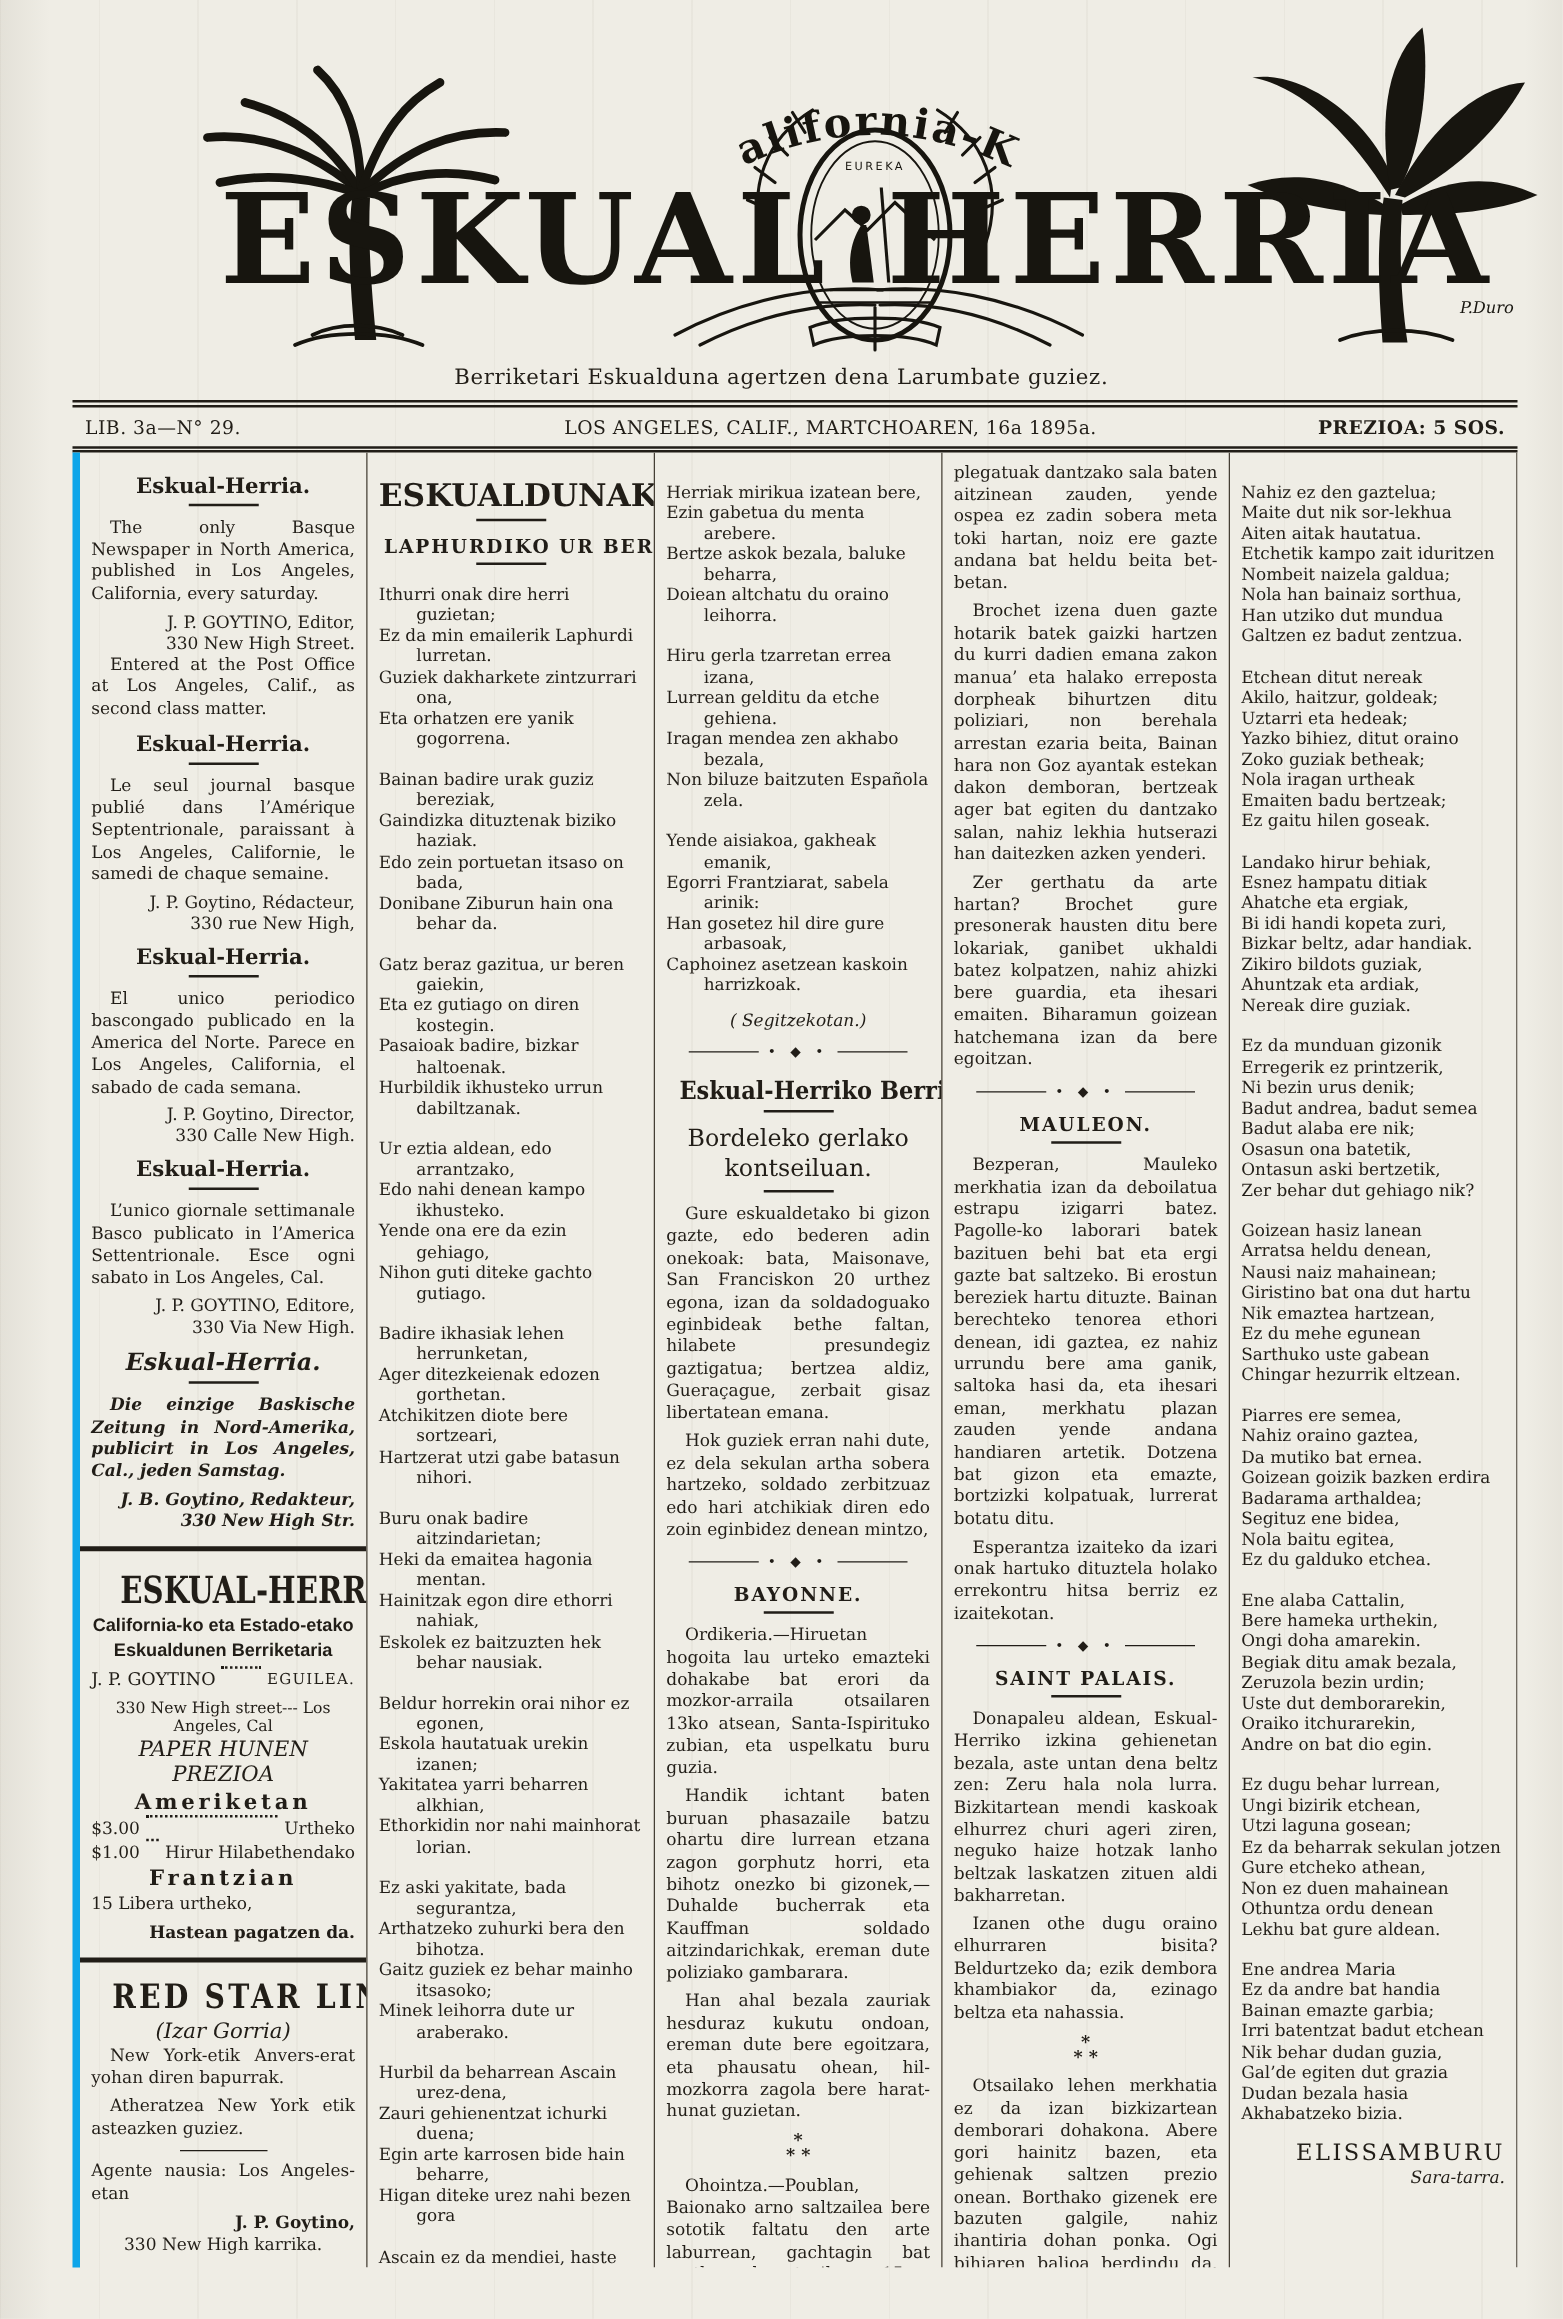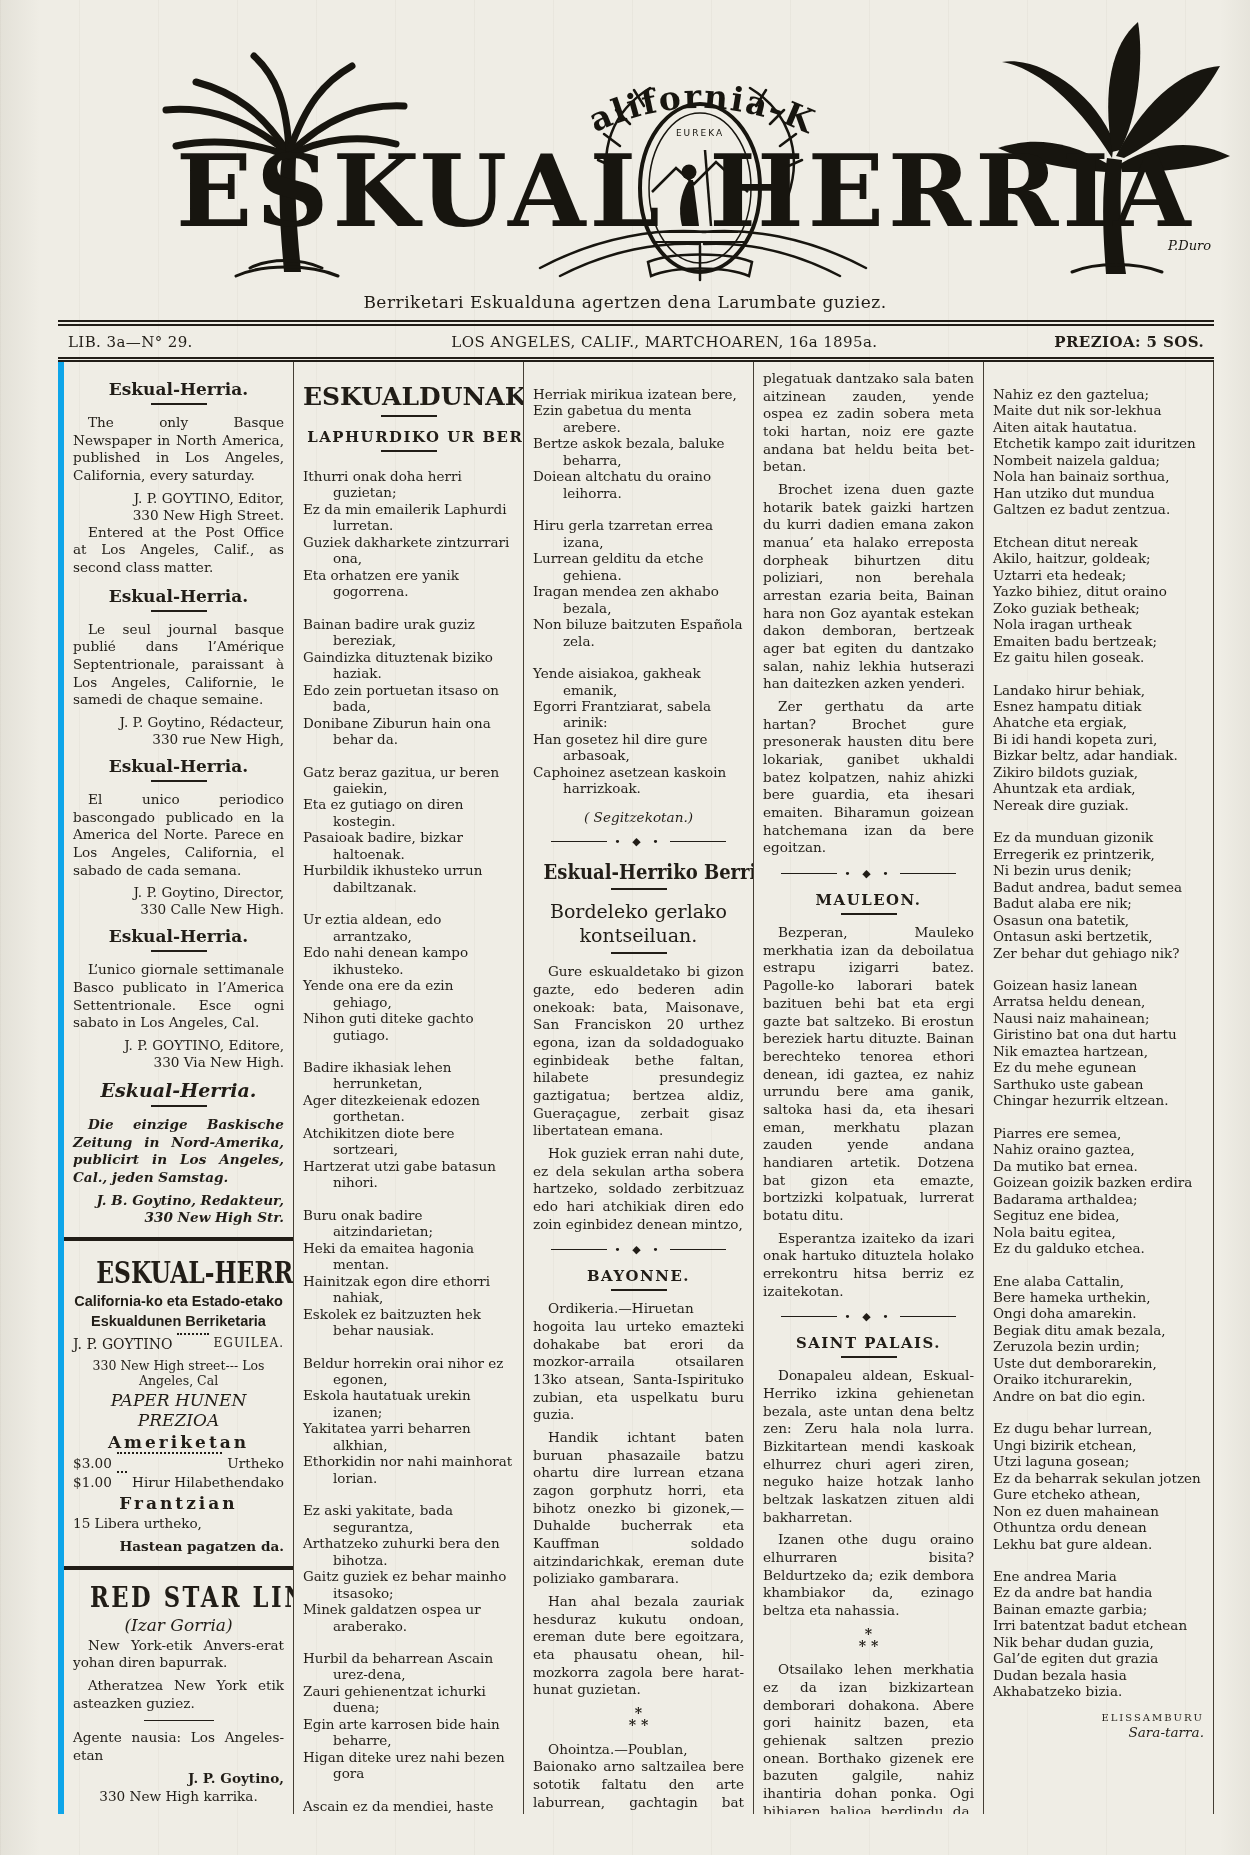--- a/index.html
+++ b/index.html
@@ -46,21 +46,21 @@
   .p.lead{text-indent:0;text-align:center;font-size:19px;margin:6px 0 2px;}
   .center{text-align:center;font-size:13.6px;margin:2px 0;}
   .right{text-align:right;font-size:13.6px;margin:1px 0;}
   .bold{font-weight:bold;}
   .italic{font-style:italic;}
   .big{font-size:17px;}
   .small{font-size:12.5px;}
   .spaced{letter-spacing:3px;}
   .sansbold{font-family:"Liberation Sans",sans-serif;font-weight:bold;font-size:14.5px;line-height:1.25;}
   .fraktur{font-weight:bold;font-style:italic;}
-  .sig{letter-spacing:2px;font-size:10px;margin-top:10px;}
+  .sig{letter-spacing:2px;font-size:18px;margin-top:10px;}
   .verse{margin:16px 0 12px;}
   .vline{font-size:13.5px;line-height:1.22;padding-left:30px;text-indent:-30px;}
   .stars{text-align:center;font-weight:bold;font-size:14px;line-height:.85;margin:9px 0;}
   .diamonds{display:flex;align-items:center;margin:10px 18px;}
   .diamonds::before,.diamonds::after{content:"";flex:1;border-top:1.2px solid #211d17;}
   .diamonds .dglyph{padding:0 7px;font-size:11px;letter-spacing:4px;font-family:"DejaVu Sans",sans-serif;}
   .dotline,.spread{display:flex;align-items:flex-start;font-size:13.6px;margin:3px 0;}
   .spread{font-size:14px;margin:6px 0;}
   .dotline .leader,.spread .leader{flex:1;border-bottom:2px dotted #211d17;margin:0 5px;transform:translateY(-3px);}
   .spread .r{font-size:12px;letter-spacing:1px;}
@@ -206,21 +206,21 @@
         <div class="right bold">J. P. Goytino,</div>
         <div class="center">330 New High karrika.</div>
         <div class="h2">COMPAGNIE GENERALE</div>
       </div>
       <div class="col">
         <div class="h1">ESKUALDUNAK.</div>
         <div class="shortrule"></div>
         <div class="h2">LAPHURDIKO UR BEREZIAK.</div>
         <div class="shortrule"></div>
         <div class="verse">
-          <div class="vline">Ithurri onak doha herri guzietan;</div>
+          <div class="vline">Ithurri onak dire herri guzietan;</div>
           <div class="vline">Ez da min emailerik Laphurdi lurretan.</div>
           <div class="vline">Guziek dakharkete zintzurrari ona,</div>
           <div class="vline">Eta orhatzen ere yanik gogorrena.</div>
         </div>
         <div class="verse">
           <div class="vline">Bainan badire urak guziz bereziak,</div>
           <div class="vline">Gaindizka dituztenak biziko haziak.</div>
           <div class="vline">Edo zein portuetan itsaso on bada,</div>
           <div class="vline">Donibane Ziburun hain ona behar da.</div>
         </div>
@@ -251,21 +251,21 @@
         <div class="verse">
           <div class="vline">Beldur horrekin orai nihor ez egonen,</div>
           <div class="vline">Eskola hautatuak urekin izanen;</div>
           <div class="vline">Yakitatea yarri beharren alkhian,</div>
           <div class="vline">Ethorkidin nor nahi mainhorat lorian.</div>
         </div>
         <div class="verse">
           <div class="vline">Ez aski yakitate, bada segurantza,</div>
           <div class="vline">Arthatzeko zuhurki bera den bihotza.</div>
           <div class="vline">Gaitz guziek ez behar mainho itsasoko;</div>
-          <div class="vline">Minek galdatzen ospea ur araberako.</div>
+          <div class="vline">Minek leihorra dute ur araberako.</div>
         </div>
         <div class="verse">
           <div class="vline">Hurbil da beharrean Ascain urez-dena,</div>
           <div class="vline">Zauri gehienentzat ichurki duena;</div>
           <div class="vline">Egin arte karrosen bide hain beharre,</div>
           <div class="vline">Higan diteke urez nahi bezen gora</div>
         </div>
         <div class="verse">
           <div class="vline">Ascain ez da mendiei, haste da goratzen;</div>
           <div class="vline">Ascubeak mendia bidea du lotzen,</div>

